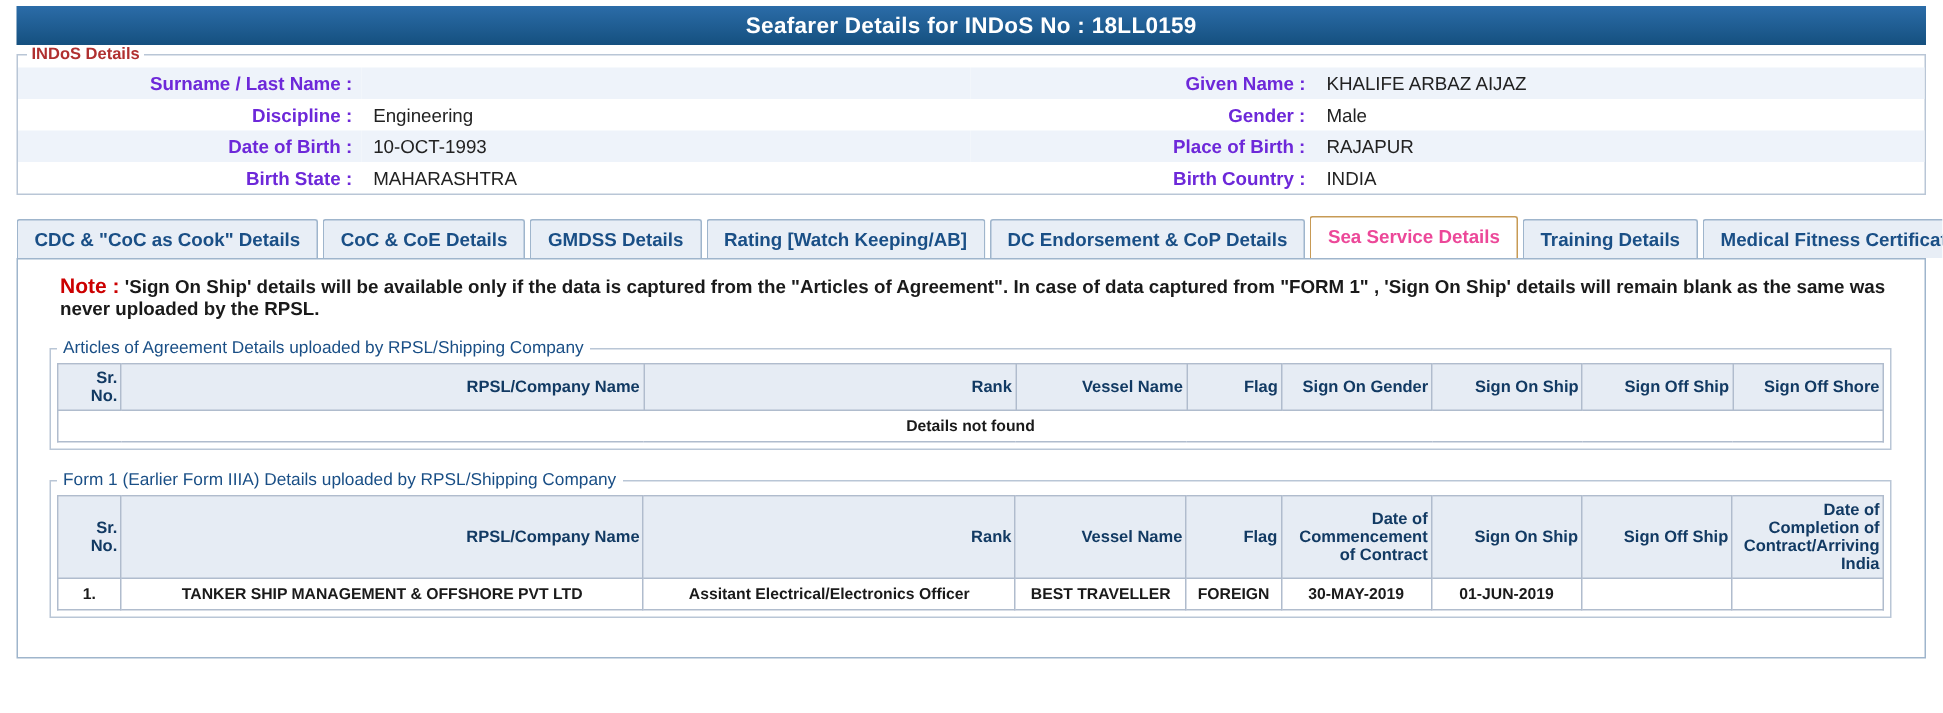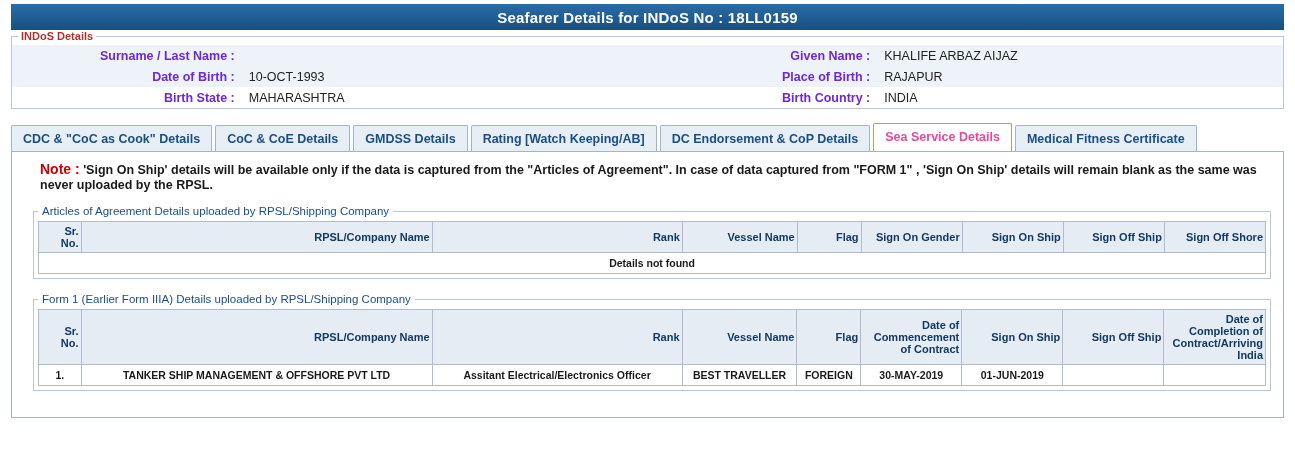--- a/index.html
+++ b/index.html
@@ -123,21 +123,21 @@
     color: #1a1a1a;
     font-weight: bold;
     line-height: 15px;
     margin-bottom: 12px;
     margin-left: 16px;
   }
   .note .note-word { color: #cc0000; font-size: 14px; }
 
   fieldset.section {
     border: 1px solid #b9c6d6;
-    margin: 0 0 14px 9px;
+    margin: 0 10px 14px 9px;
     padding: 4px 4px 4px 4px;
   }
   fieldset.section legend {
     font-size: 11.5px;
     color: #1a4f86;
     padding: 0 4px;
     font-weight: normal;
   }
 
   table.grid {
@@ -191,20 +191,26 @@
   <div class="indos-panel">
     <div class="panel-legend">INDoS Details</div>
     <table class="indos-table">
       <tbody>
         <tr class="alt">
           <td class="lbl">Surname / Last Name :</td>
           <td class="val"></td>
           <td class="lbl">Given Name :</td>
           <td class="val">KHALIFE ARBAZ AIJAZ</td>
         </tr>
+        <tr>
+          <td class="lbl">Discipline :</td>
+          <td class="val">Engineering</td>
+          <td class="lbl">Gender :</td>
+          <td class="val">Male</td>
+        </tr>
         <tr class="alt">
           <td class="lbl">Date of Birth :</td>
           <td class="val">10-OCT-1993</td>
           <td class="lbl">Place of Birth :</td>
           <td class="val">RAJAPUR</td>
         </tr>
         <tr>
           <td class="lbl">Birth State :</td>
           <td class="val">MAHARASHTRA</td>
           <td class="lbl">Birth Country :</td>
@@ -215,20 +221,21 @@
   </div>
 
   <div class="tab-wrap">
     <div class="tab-strip">
       <div class="tab">CDC &amp; "CoC as Cook" Details</div>
       <div class="tab">CoC &amp; CoE Details</div>
       <div class="tab">GMDSS Details</div>
       <div class="tab">Rating [Watch Keeping/AB]</div>
       <div class="tab">DC Endorsement &amp; CoP Details</div>
       <div class="tab active">Sea Service Details</div>
+      <div class="tab">Training Details</div>
       <div class="tab">Medical Fitness Certificate</div>
     </div>
   </div>
 
   <div class="content">
 
     <div class="note"><span class="note-word">Note :</span><span> 'Sign On Ship' details will be available only if the data is captured from the "Articles of Agreement". In case of data captured from "FORM 1" , 'Sign On Ship' details will remain blank as the same was never uploaded by the RPSL.</span></div>
 
     <fieldset class="section">
       <legend>Articles of Agreement Details uploaded by RPSL/Shipping Company</legend>

